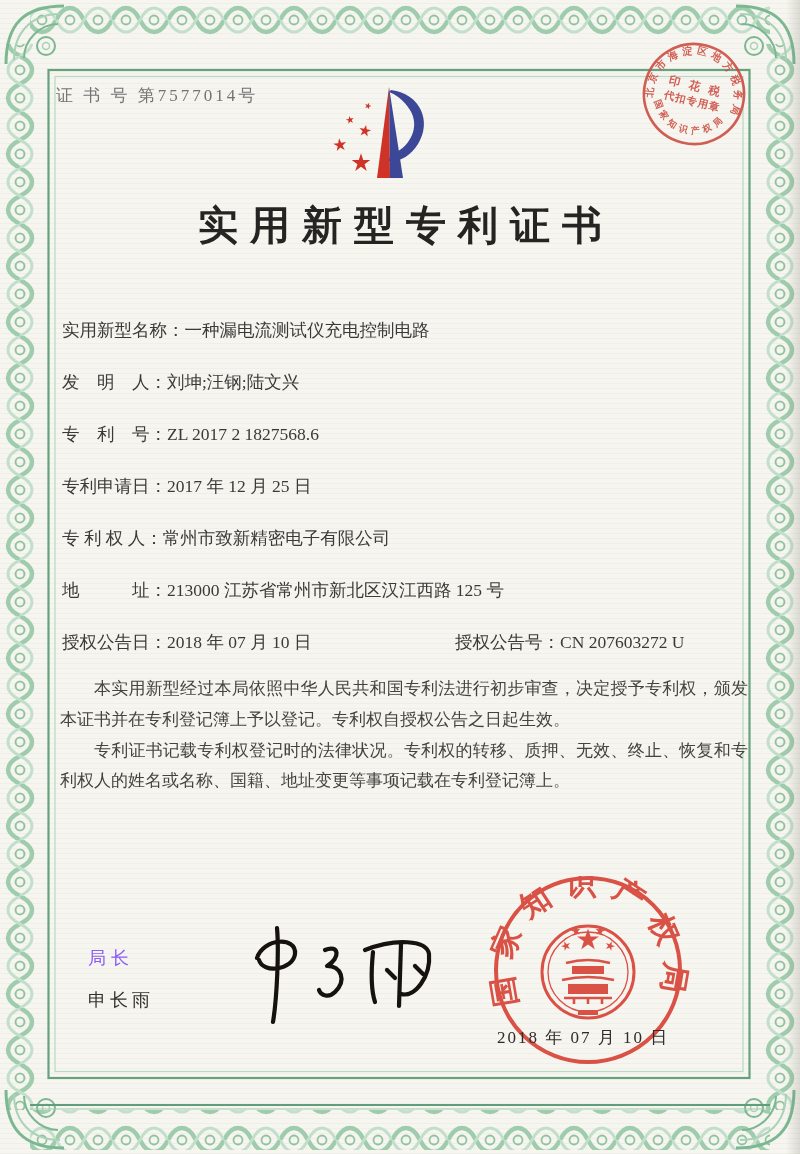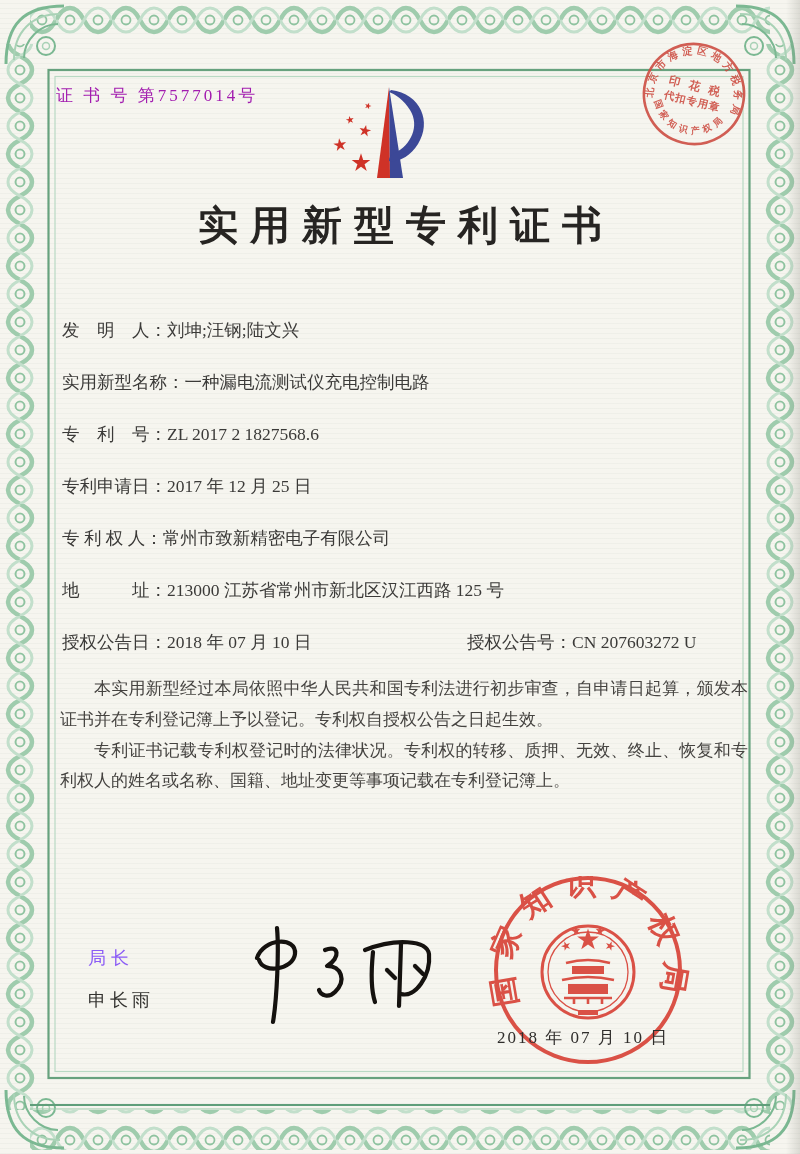--- a/index.html
+++ b/index.html
@@ -3,27 +3,27 @@
 <meta charset="utf-8">
 <style>
   html,body{margin:0;padding:0;}
   body{background:#e8e7e2;font-family:"Liberation Serif",serif;}
   .page{position:relative;width:800px;height:1154px;margin:0 auto;background:#f6f5ef;overflow:hidden;}
   .page::before{content:"";position:absolute;inset:0;pointer-events:none;
     background:repeating-linear-gradient(0deg,rgba(185,198,186,.12) 0 1px,transparent 1px 5px);}
   .page::after{content:"";position:absolute;top:0;right:0;bottom:0;width:14px;pointer-events:none;
     background:linear-gradient(to right,rgba(0,0,0,0),rgba(120,120,110,.22));}
   .abs{position:absolute;}
-  .cert-number{left:56px;top:84px;font-size:17px;letter-spacing:3px;color:#a21caf;}
+  .cert-number{left:56px;top:84px;font-size:17px;letter-spacing:3px;color:#737373;}
   .title{left:0;right:0;top:198px;text-align:center;font-size:40px;font-weight:bold;
     letter-spacing:12px;text-indent:12px;color:#262422;}
   .fields{left:62px;top:314px;width:686px;font-size:17.5px;color:#3b3a38;}
   .frow{margin-bottom:20px;line-height:32px;white-space:nowrap;}
   .frow.split{position:relative;}
-  .split-right{position:absolute;left:405px;top:0;}
+  .split-right{position:absolute;left:393px;top:0;}
   .paras{left:60px;top:674px;width:688px;font-size:17px;line-height:30.8px;
     text-align:justify;color:#454340;}
   .paras p{margin:0;text-indent:2em;}
   .sig-title{left:88px;top:946px;font-size:18px;letter-spacing:5px;color:#8b5cf6;
     font-family:"Liberation Sans",sans-serif;}
   .sig-name{left:88px;top:988px;font-size:18px;letter-spacing:4px;color:#33322f;
     font-family:Liberation Serif, serif;}
   .seal-date{left:497px;top:1026px;font-size:17px;letter-spacing:2px;color:#2f2d2b;z-index:5;}
   .footer{left:0;right:0;top:1086px;text-align:center;font-size:14px;letter-spacing:3px;color:#56544f;}
   svg{display:block;}
@@ -108,45 +108,45 @@
     </text>
     <text x="60" y="56" text-anchor="middle" font-size="11.5" letter-spacing="3" fill="#cc4a3f" font-weight="bold">印 花 税</text>
     <text x="60" y="71" text-anchor="middle" font-size="10.5" letter-spacing="1" fill="#cc4a3f" font-weight="bold">代扣专用章</text>
     <text font-size="9" fill="#cc4a3f" font-weight="bold" letter-spacing="4">
       <textPath href="#stampBotArc" startOffset="50%" text-anchor="middle">国家知识产权局</textPath>
     </text>
   </svg>
 
   <div class="abs layer fields">
     <div class="frow">
-      <span>发　明　人：</span><span>刘坤;汪钢;陆文兴</span>
+      <span>实用新型名称：</span><span>一种漏电流测试仪充电控制电路</span>
     </div>
     <div class="frow">
-      <span>实用新型名称：</span><span>一种漏电流测试仪充电控制电路</span>
+      <span>发　明　人：</span><span>刘坤;汪钢;陆文兴</span>
     </div>
     <div class="frow">
       <span>专　利　号：</span><span>ZL 2017 2 1827568.6</span>
     </div>
     <div class="frow">
       <span>专利申请日：</span><span>2017 年 12 月 25 日</span>
     </div>
     <div class="frow">
       <span>专 利 权 人：</span><span>常州市致新精密电子有限公司</span>
     </div>
     <div class="frow">
       <span>地　　　址：</span><span>213000 江苏省常州市新北区汉江西路 125 号</span>
     </div>
     <div class="frow split">
       <span><span>授权公告日：</span><span>2018 年 07 月 10 日</span></span>
       <span class="split-right"><span>授权公告号：</span><span>CN 207603272 U</span></span>
     </div>
   </div>
 
   <div class="abs layer paras">
-    <p>本实用新型经过本局依照中华人民共和国专利法进行初步审查，自申请日起算，颁发本证书并在专利登记簿上予以登记。专利权自授权公告之日起生效。</p>
+    <p>本实用新型经过本局依照中华人民共和国专利法进行初步审查，决定授予专利权，颁发本证书并在专利登记簿上予以登记。专利权自授权公告之日起生效。</p>
     <p>专利证书记载专利权登记时的法律状况。专利权的转移、质押、无效、终止、恢复和专利权人的姓名或名称、国籍、地址变更等事项记载在专利登记簿上。</p>
   </div>
 
   <div class="abs layer sig-title">局长</div>
   <div class="abs layer sig-name">申长雨</div>
 
   <svg class="abs layer sig-svg" width="240" height="120" viewBox="0 0 240 120">
     <g fill="none" stroke="#15120f" stroke-width="4.2" stroke-linecap="round" stroke-linejoin="round">
       <path d="M52,48 C58,28 92,26 90,44 C88,60 58,64 54,50"></path>
       <path d="M72,18 C74,40 72,88 68,112"></path>

